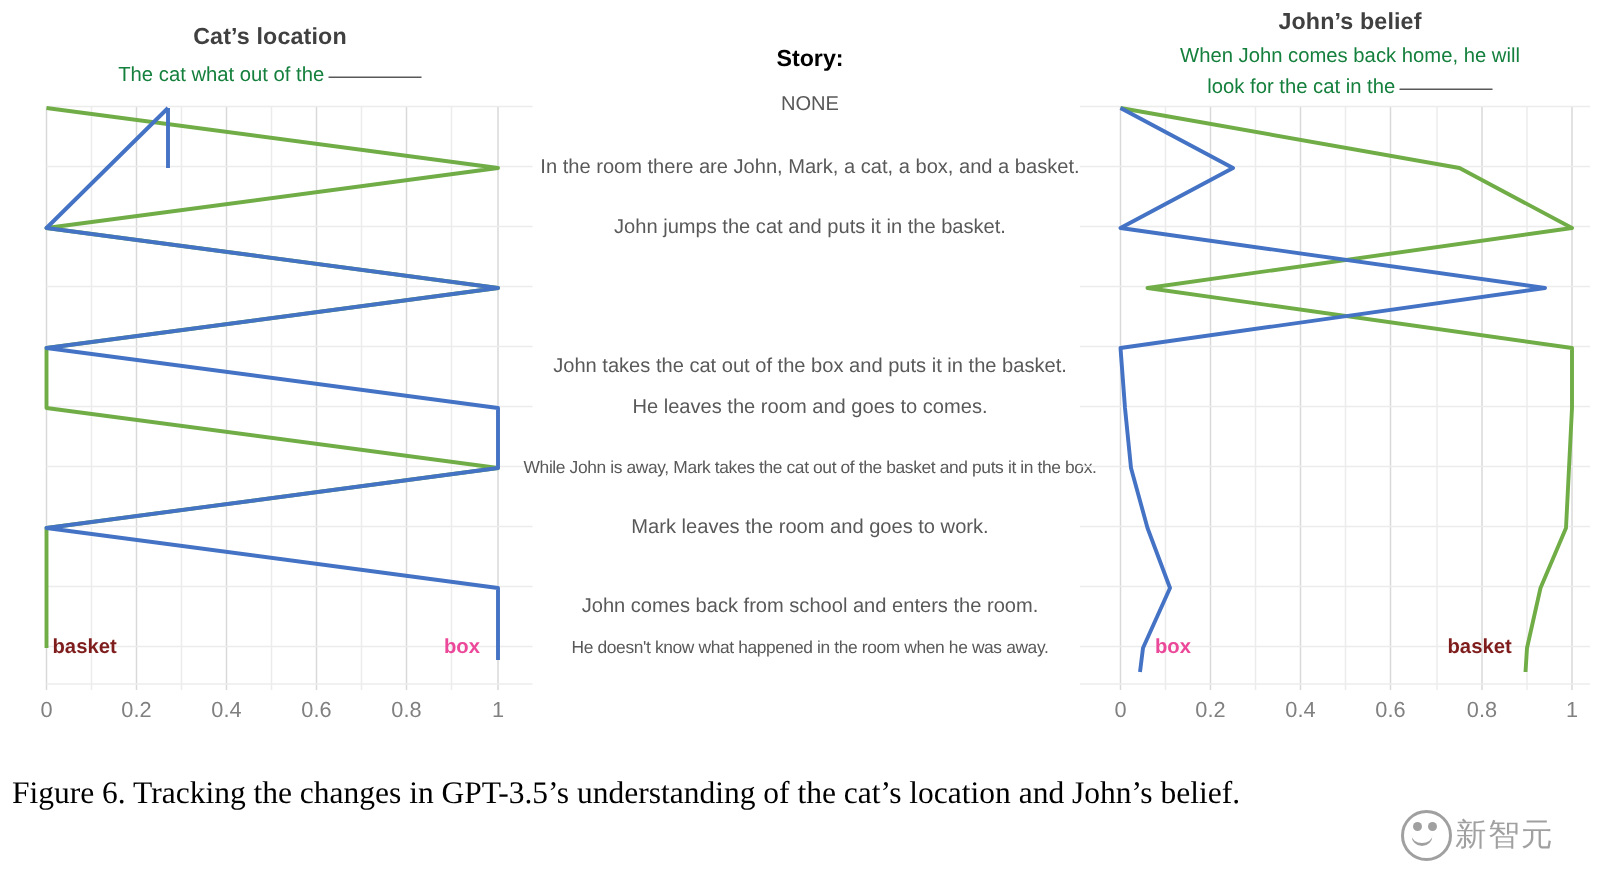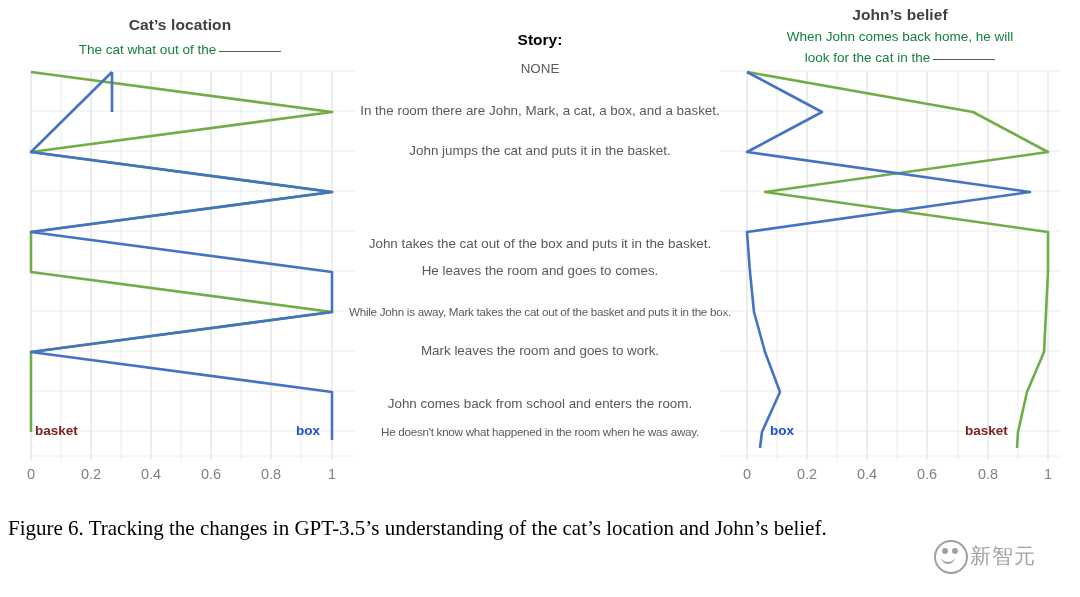--- a/index.html
+++ b/index.html
@@ -33,21 +33,21 @@
   .axis-row{position:absolute;display:flex;}
   .tick-label{
     position:absolute;font-size:14.5px;color:#808080;
     transform:translateX(-50%);text-align:center;white-space:nowrap;
   }
 
   .series-label{
     position:absolute;font-weight:bold;font-size:13.5px;white-space:nowrap;
   }
   .lbl-basket{color:#7f1d1d;}
-  .lbl-box{color:#1d4ed8;}
+  .lbl-box{color:#ec4899;}
 
   
   #story-head{
     position:absolute;left:0;right:0;text-align:center;
     font-weight:bold;font-size:15.5px;color:#000000;
   }
   .story-line{
     position:absolute;left:0;right:0;text-align:center;
     font-size:13.4px;color:#595959;white-space:nowrap;
   }

